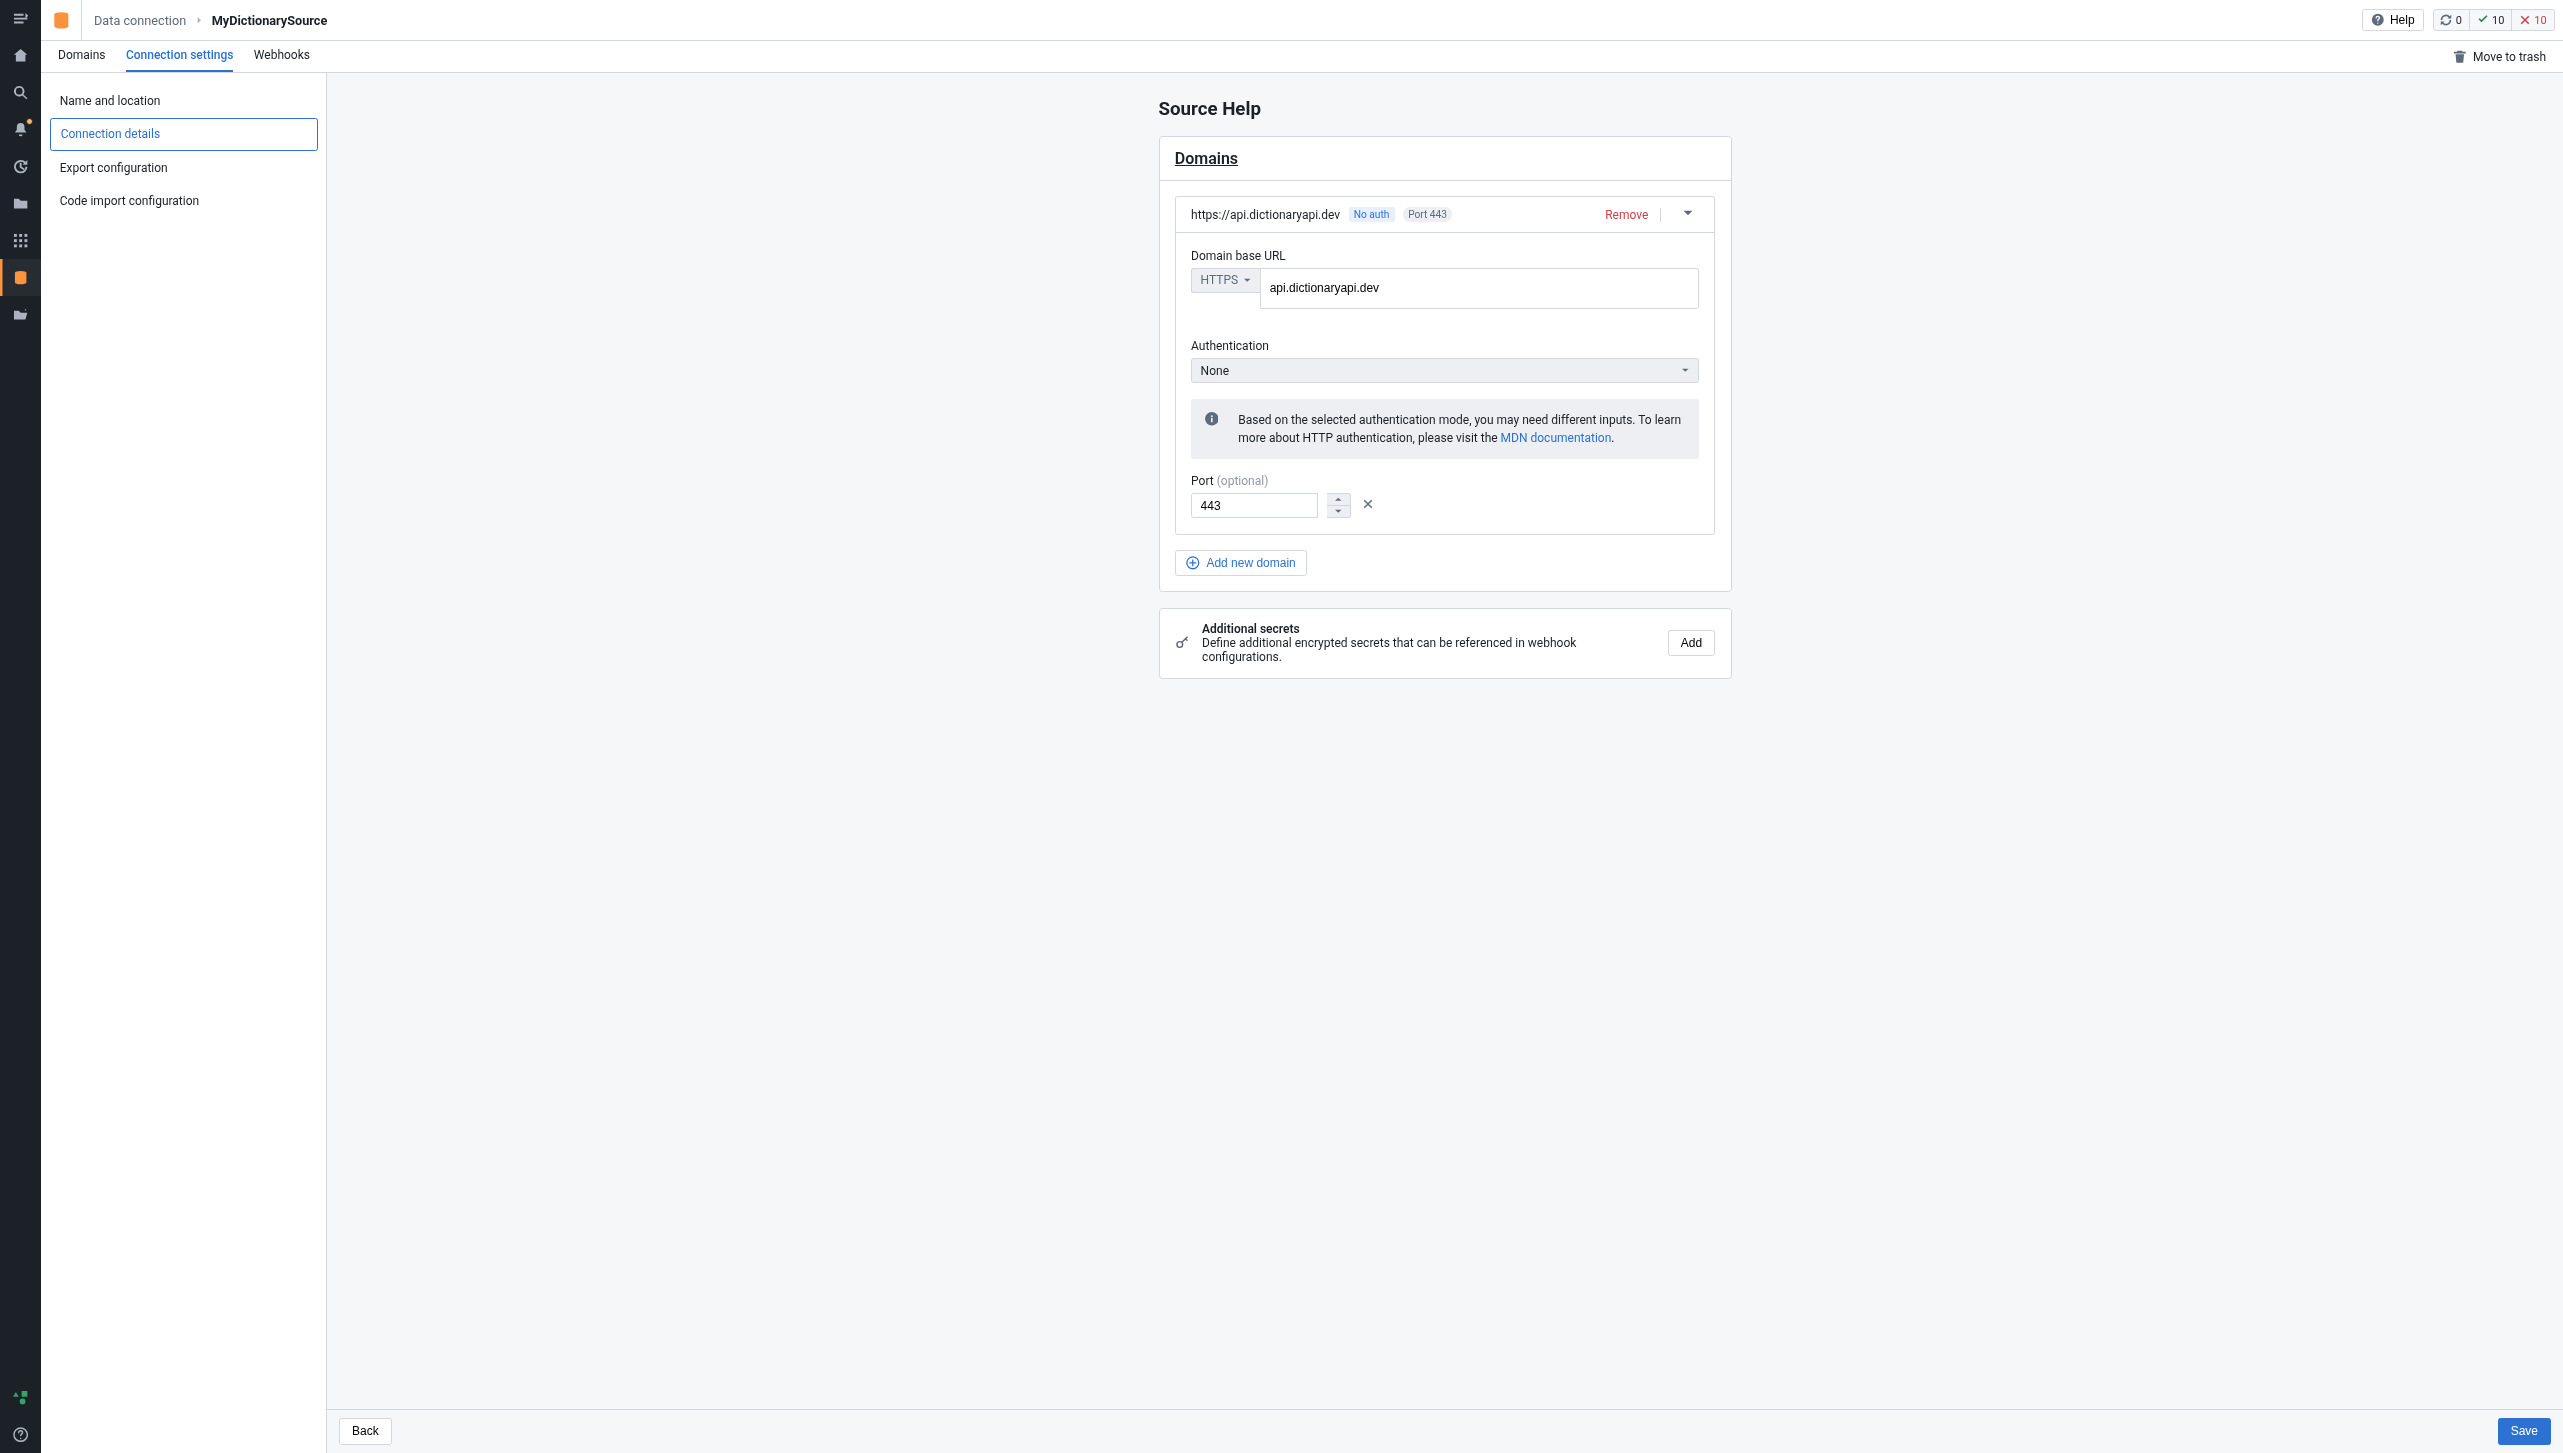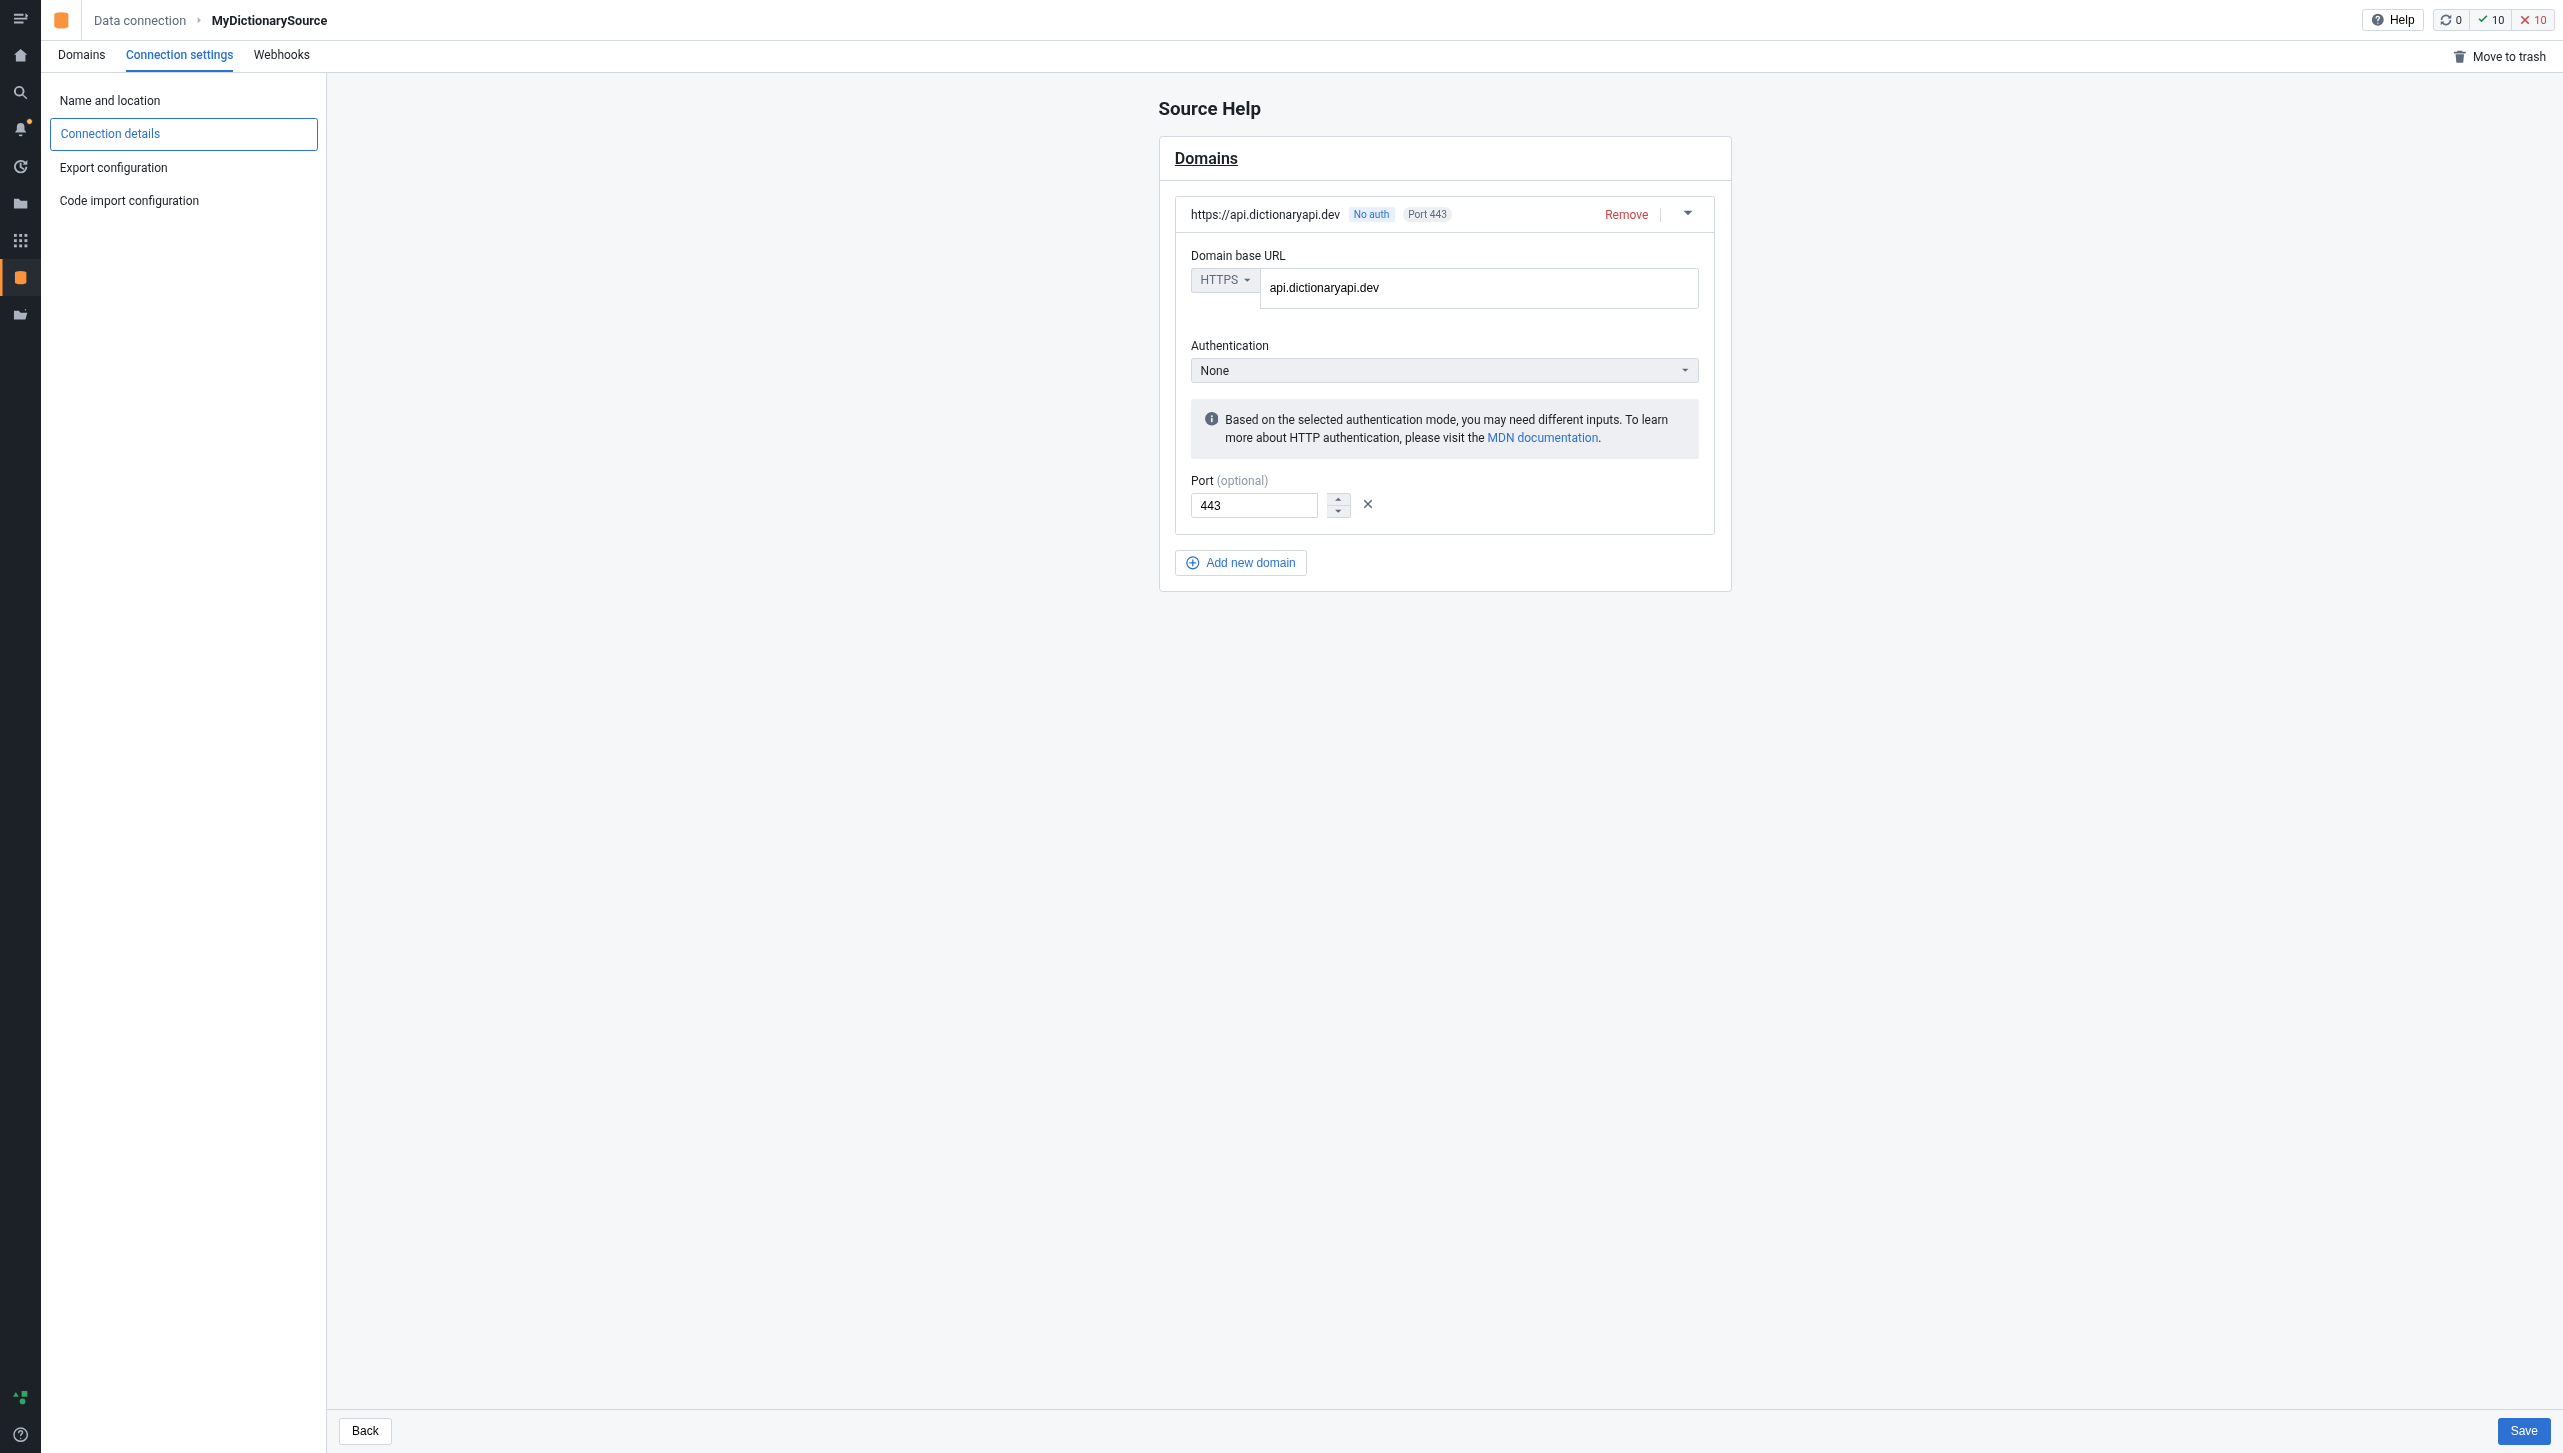--- a/index.html
+++ b/index.html
@@ -84,21 +84,21 @@
 
   label.field-label { font-size:12px; display:block; margin-bottom:5.1px; }
   label.field-label .opt { color:#8F99A8; }
 
   .input-row { display:flex; gap:0; margin-bottom:30px; }
   .proto-select { display:flex; align-items:center; gap:5.1px; background:#EDEFF2; border:0.8px solid var(--border); border-right:none; border-radius:2.5px 0 0 2.5px; padding:0 8.5px; color:#5F6B7C; font-size:12px; height:25.4px; cursor:pointer; min-width:64px; justify-content:space-between;}
   .text-input { flex:1; border:0.8px solid var(--border); border-radius:0 2.5px 2.5px 0; padding:0 8.5px; height:41px; font-size:12px; }
 
   .select-full { display:flex; align-items:center; justify-content:space-between; background:#EDEFF2; border:0.8px solid var(--border); border-radius:2.5px; padding:0 8.5px; height:25.4px; font-size:12px; cursor:pointer; margin-bottom:15.3px; color:var(--text); }
 
-  .callout { background:#EDEFF2; border-radius:2.5px; padding:12px 13.6px; display:flex; gap:7px; font-size:12px; color:var(--text); line-height:1.5; margin-bottom:15.3px; }
+  .callout { background:#EDEFF2; border-radius:2.5px; padding:12px 13.6px; display:flex; gap:20px; font-size:12px; color:var(--text); line-height:1.5; margin-bottom:15.3px; }
   .callout svg { flex-shrink:0; width:13.6px; height:13.6px; margin-top:1.7px; color:#5F6B7C; }
   .callout a { color: var(--hover-blue); text-decoration:none; }
 
   .port-row { display:flex; align-items:center; gap:8.5px; }
   .port-input { width:127px; border:0.8px solid var(--border); border-radius:2.5px 0 0 2.5px; height:25.4px; padding:0 8.5px; font-size:12px; }
   .stepper { display:flex; flex-direction:column; border:0.8px solid var(--border); border-left:none; border-radius:0 2.5px 2.5px 0; height:25.4px; width:24px; background:#EDEFF2; }
   .stepper button { flex:1; border:none; background:transparent; display:flex; align-items:center; justify-content:center; padding:0; cursor:pointer; }
   .stepper button + button { border-top:0.8px solid var(--border); }
   .stepper svg { width:8.5px; height:8.5px; color:#5F6B7C; }
   .clear-port { cursor:pointer; color:#5F6B7C; padding:3.4px; }
@@ -353,20 +353,33 @@
               <button class="add-domain-btn">
                 <svg viewBox="0 0 16 16">
                     <circle cx="8" cy="8" r="7" fill="none" stroke="currentColor" stroke-width="1.5"></circle>
                     <path d="M8 4v8M4 8h8" stroke="currentColor" stroke-width="1.5"></path>
                   </svg>
                 <span>Add new domain</span>
               </button>
             </div>
           </div>
 
+          <div class="card secrets-card">
+            <span class="key-icon">
+              <svg width="15.3" height="15.3" viewBox="0 0 16 16">
+                  <circle cx="5" cy="11" r="3" fill="none" stroke="currentColor" stroke-width="1.5"></circle>
+                  <path d="M7 9l6-6M11 5l2 2" stroke="currentColor" stroke-width="1.5" fill="none"></path>
+                </svg>
+            </span>
+            <div class="text">
+              <div class="title">Additional secrets</div>
+              <div class="desc">Define additional encrypted secrets that can be referenced in webhook configurations.</div>
+            </div>
+            <button class="add-btn">Add</button>
+          </div>
 
         </div>
       </div>
 
       <div class="footer">
         <button class="btn-secondary">Back</button>
         <button class="btn-primary">Save</button>
       </div>
     </div>
   </div>

